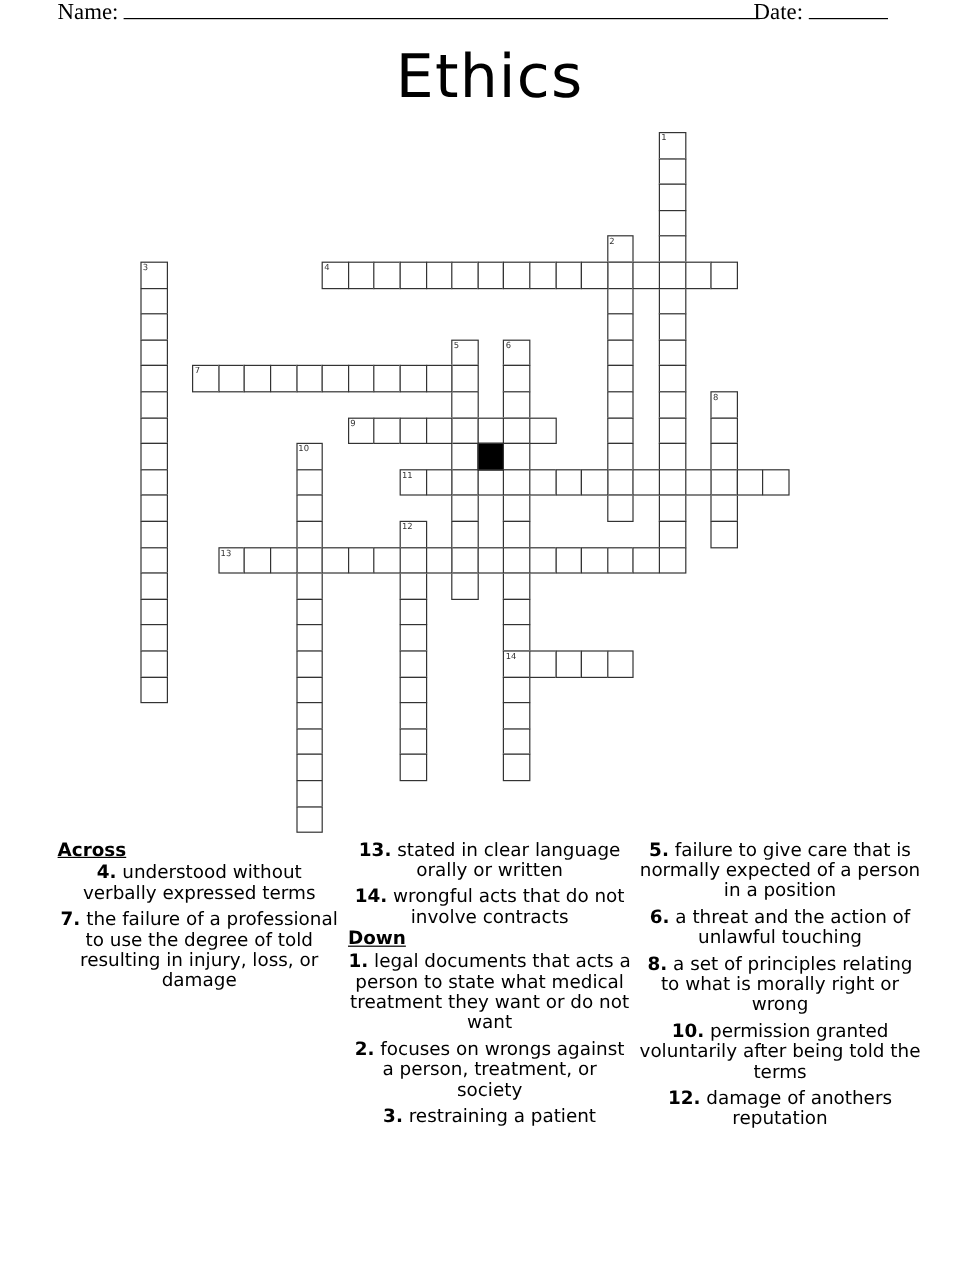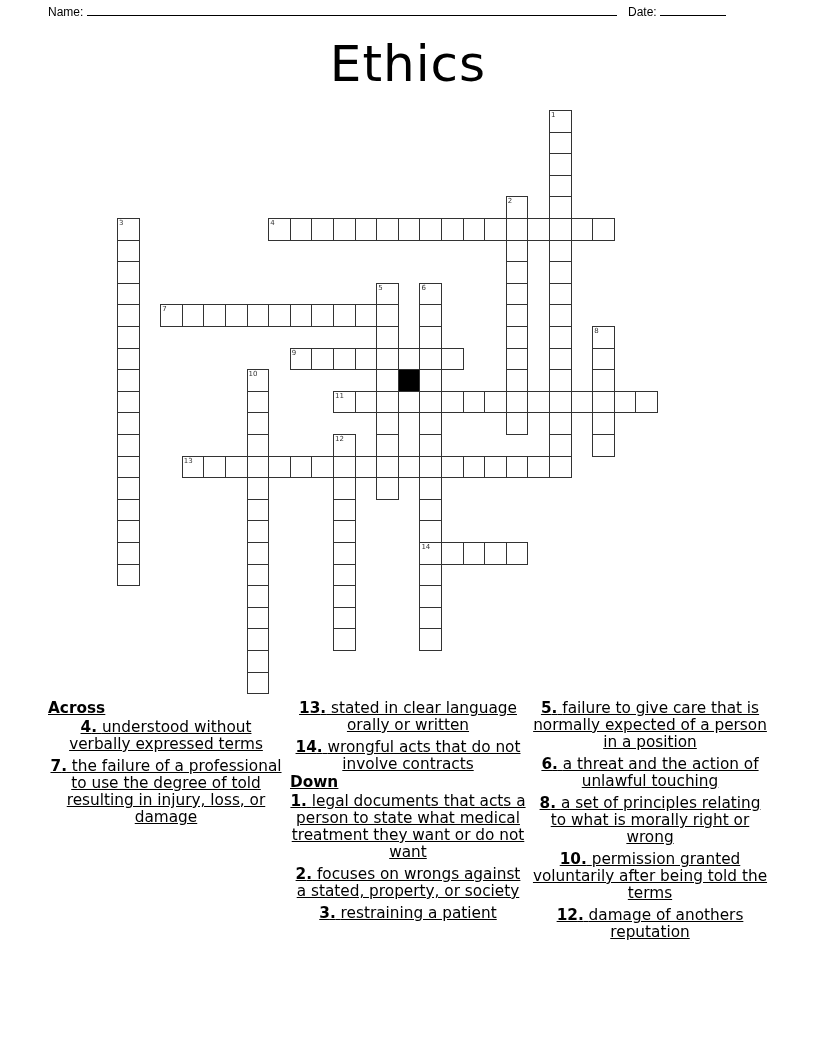--- a/index.html
+++ b/index.html
@@ -1,27 +1,27 @@
 <!DOCTYPE html>
 <html><head>
 <meta charset="utf-8">
 <style>
   html, body { margin:0; padding:0; background:#fff; }
   body { width:816px; height:1056px; position:relative; overflow:hidden; font-family:"DejaVu Sans", sans-serif; color:#000; }
-  .hdr { position:absolute; top:0; font-family:Liberation Sans, sans-serif; font-size:12px; line-height:20px; }
+  .hdr { position:absolute; top:0; font-family:Liberation Serif, serif; font-size:19px; line-height:20px; }
   .hdr .line { display:inline-block; border-bottom:1px solid #000; height:15px; vertical-align:baseline; }
   #name-lbl { left:48px; }
   #date-lbl { left:628px; }
   .title { position:absolute; top:32px; left:0; width:816px; text-align:center; font-size:50px; line-height:64px; font-family:"DejaVu Sans", sans-serif; letter-spacing:1px; }
   #grid { position:absolute; left:0; top:0; width:816px; height:700px; }
   .cell { position:absolute; box-sizing:border-box; width:22.6px; height:22.6px; border:1px solid #333; background:#fff; }
   .cell.black { background:#000; }
   .cell .num { position:absolute; top:0px; left:1px; font-size:7px; line-height:8px; color:#333; font-family:"DejaVu Sans", sans-serif; }
   .clues { position:absolute; top:700px; font-size:15.3px; line-height:17px; }
-  .clue-col { position:absolute; width:236px;text-decoration:underline; }
+  .clue-col { position:absolute; width:236px; }
   .sec-head { font-weight:bold; text-decoration:underline; margin-bottom:2px; display:block; }
   .clue { margin-bottom:5px;text-align:center; }
   .clue b { font-weight:bold; }
 </style>
 </head>
 <body>
 
 <div class="hdr" id="name-lbl">
   <span>Name:</span>
   <span class="line" style="width:530px;"></span>
@@ -229,21 +229,21 @@
   <div class="clue-col" style="left:48px;">
     <span class="sec-head">Across</span>
     <div class="clue"><b>4</b><b>.</b> <span>understood without verbally expressed terms</span></div>
     <div class="clue"><b>7</b><b>.</b> <span>the failure of a professional to use the degree of told resulting in injury, loss, or damage</span></div>
   </div>
   <div class="clue-col" style="left:290px;">
     <div class="clue"><b>13</b><b>.</b> <span>stated in clear language orally or written</span></div>
     <div class="clue" style="margin-bottom:1px;"><b>14</b><b>.</b> <span>wrongful acts that do not involve contracts</span></div>
     <span class="sec-head">Down</span>
     <div class="clue"><b>1</b><b>.</b> <span>legal documents that acts a person to state what medical treatment they want or do not want</span></div>
-    <div class="clue"><b>2</b><b>.</b> <span>focuses on wrongs against a stated, property, or society</span></div>
+    <div class="clue"><b>2</b><b>.</b> <span>focuses on wrongs against a person, treatment, or society</span></div>
     <div class="clue"><b>3</b><b>.</b> <span>restraining a patient</span></div>
   </div>
   <div class="clue-col" style="left:532px;">
     <div class="clue"><b>5</b><b>.</b> <span>failure to give care that is normally expected of a person in a position</span></div>
     <div class="clue"><b>6</b><b>.</b> <span>a threat and the action of unlawful touching</span></div>
     <div class="clue"><b>8</b><b>.</b> <span>a set of principles relating to what is morally right or wrong</span></div>
     <div class="clue"><b>10</b><b>.</b> <span>permission granted voluntarily after being told the terms</span></div>
     <div class="clue"><b>12</b><b>.</b> <span>damage of anothers reputation</span></div>
   </div>
 </div>

